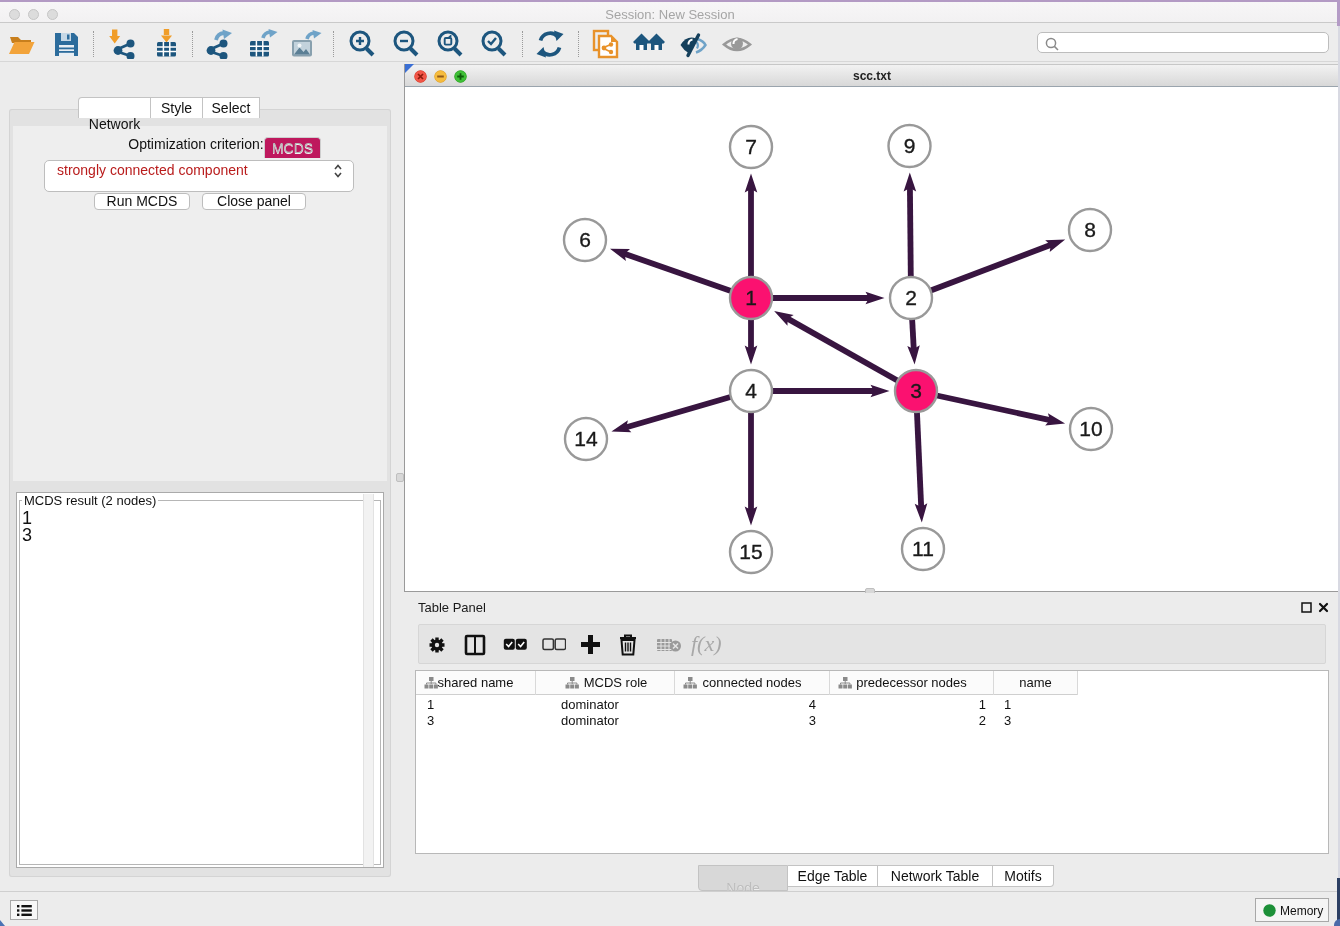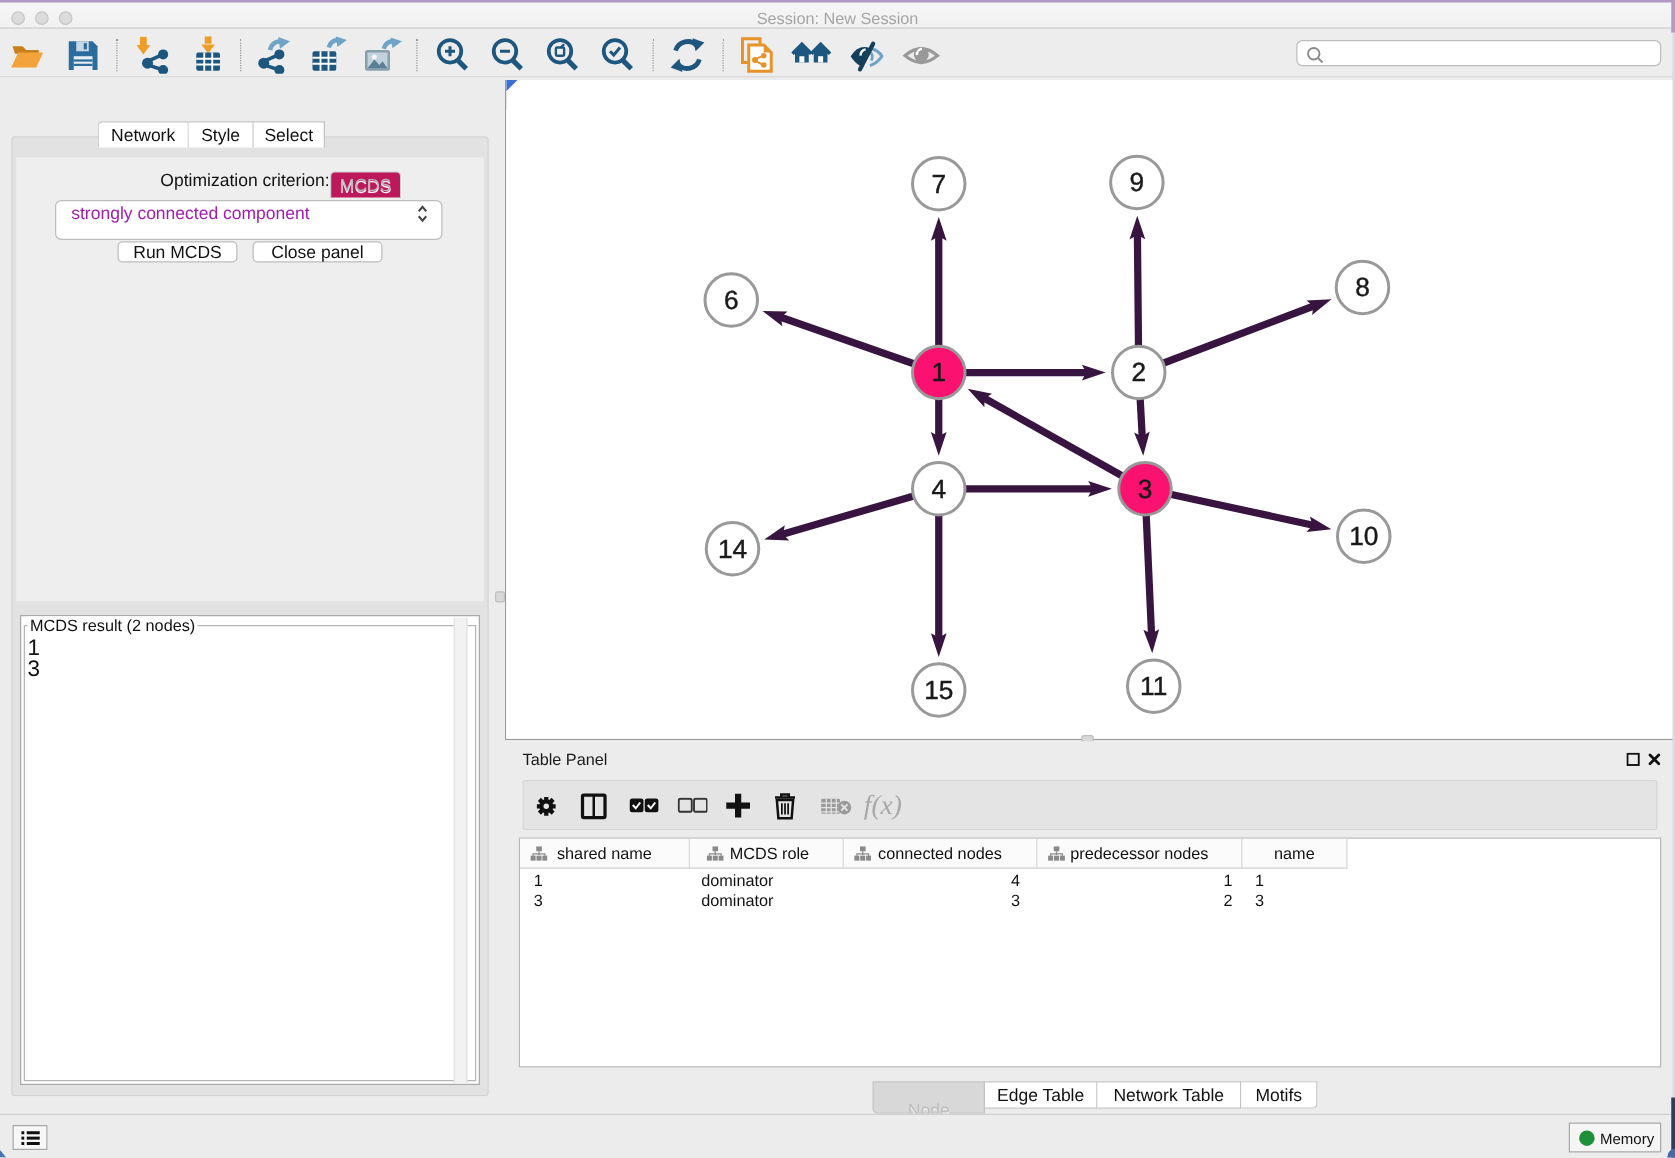--- a/index.html
+++ b/index.html
@@ -16,21 +16,21 @@
 #cpanel { position:absolute; left:0; top:62px; width:392px; height:826px; background:#ececec; }
 #cphead { position:absolute; left:0; top:8px; width:392px; height:20px; }
 #cphead .t { position:absolute; left:15px; top:2px; font-size:13px; color:#1a1a1a; }
 .tabs { position:absolute; display:flex; }
 .tab { height:21px; font-size:14px; color:#111; background:#fff; border:1px solid #c3c3c3; border-bottom:none; padding:1px 12px 0; text-align:center; line-height:19px; }
 .tab.sel { background:#be185d; color:#b9b9b9; text-shadow:0 1px 0 #f4f4f4; border-radius:4px 4px 0 0;margin-top:40px; }
 #tabrow { left:78px; top:35px; }
 #outerpanel { position:absolute; left:9px; top:47px; width:382px; height:768px; background:#e2e2e2; border-radius:3px; box-shadow:inset 0 0 0 1px #d4d4d4; }
 #innerpanel { position:absolute; left:13px; top:64px; width:374px; height:355px; background:#eeeeee; }
 #optlabel { position:absolute; left:0; top:74px; width:392px; text-align:center; font-size:14px; color:#111; }
-#dropdown { position:absolute; left:44px; top:98px; width:310px; height:32px; background:#fff; border:1px solid #bdbdbd; border-radius:5px; font-size:14px; color:#a21caf; line-height:18px; padding-left:12px; }
+#dropdown { position:absolute; left:44px; top:98px; width:310px; height:32px; background:#fff; border:1px solid #bdbdbd; border-radius:5px; font-size:14px; color:#b91c1c; line-height:18px; padding-left:12px; }
 .btn { position:absolute; height:17px; background:#fff; border:1px solid #bdbdbd; border-radius:4px; font-size:14px; color:#111; text-align:center; line-height:15px; }
 #grp { position:absolute; left:16px; top:430px; width:368px; height:376px; border:1px solid #aaaaaa; background:#fff; }
 #grpetch { position:absolute; left:2px; top:7px; width:362px; height:365px; border:1px solid #b6b6b6; }
 #grplabel { position:absolute; left:22px; top:431px; background:#fff; padding:0 2px; font-size:13px; color:#111; z-index:5; }
 #grp .items { position:absolute; left:5px; top:17px; font-size:18px; color:#111; line-height:17px; }
 #grpsb { position:absolute; right:9px; top:1px; width:11px; height:373px; background:#f2f2f2; border-left:1px solid #e2e2e2; border-right:1px solid #e2e2e2; }
 
 #vsplit { position:absolute; left:392px; top:62px; width:12px; height:826px; background:#ececec; }
 #vshandle { position:absolute; left:396px; top:473px; width:8px; height:9px; background:#d8d8d8; border:1px solid #bfbfbf; border-radius:2px; }
 
@@ -190,21 +190,21 @@
       <svg class="abs" style="left:6px;top:3px" width="16" height="16">
         <circle cx="7" cy="7" r="4.6" fill="none" stroke="#8a8a8a" stroke-width="1.5"></circle>
         <path d="M10.4 10.4L14 14" stroke="#8a8a8a" stroke-width="1.5"></path>
       </svg>
     </div>
 </div>
 <div id="cpanel">
   <div id="outerpanel"></div>
   <div id="innerpanel"></div>
   <div class="tabs" id="tabrow">
-    <div class="tab" style="border-radius:4px 0 0 0;width:73px;padding:1px 0 0">Network</div>
+    <div class="tab" style="border-radius:4px 0 0 0;width:73px;padding:17px 0 0">Network</div>
     <div class="tab" style="border-left:none;width:52px;padding:1px 0 0">Style</div>
     <div class="tab" style="border-left:none;width:57px;padding:1px 0 0">Select</div>
     <div class="tab sel" style="border-color:#cecece;width:57px;padding:1px 0 0;margin-left:4px;border-radius:4px 4px 0 0">MCDS</div>
   </div>
   <div id="optlabel">Optimization criterion:</div>
   <div id="dropdown">strongly connected component
     <svg class="abs" style="right:10px;top:3px" width="10" height="14">
         <path d="M2 5L5 1.5L8 5" fill="none" stroke="#444" stroke-width="1.6"></path>
         <path d="M2 9L5 12.5L8 9" fill="none" stroke="#444" stroke-width="1.6"></path>
       </svg>
@@ -217,20 +217,35 @@
       <div class="items">1<br>3</div>
       <div id="grpsb"></div>
     </div>
 </div>
 <div id="vsplit"></div>
 <div id="vshandle"></div>
 <div id="netwin">
   <svg class="abs" style="left:0;top:0;z-index:3" width="9" height="9">
       <path d="M0 0h9L0 9Z" fill="#3b6fd4"></path>
     </svg>
+  <div id="nettitle">
+    <svg class="mtl" style="left:9px" width="13" height="13">
+        <circle cx="6.5" cy="6.5" r="6" fill="#f25648" stroke="#d8412f" stroke-width="0.8"></circle>
+        <path d="M4 4l5 5M9 4l-5 5" stroke="#8f1a0c" stroke-width="1.7"></path>
+      </svg>
+    <svg class="mtl" style="left:29px" width="13" height="13">
+        <circle cx="6.5" cy="6.5" r="6" fill="#f6bc3e" stroke="#dfa32f" stroke-width="0.8"></circle>
+        <path d="M3.2 6.5h6.6" stroke="#90591b" stroke-width="1.8"></path>
+      </svg>
+    <svg class="mtl" style="left:49px" width="13" height="13">
+        <circle cx="6.5" cy="6.5" r="6" fill="#3fbf37" stroke="#2ea326" stroke-width="0.8"></circle>
+        <path d="M6.5 3.2v6.6M3.2 6.5h6.6" stroke="#0e5d0a" stroke-width="1.8"></path>
+      </svg>
+    <div class="t">scc.txt</div>
+  </div>
   <div id="netcanvas">
   <svg width="934" height="503" style="opacity:0.999">
     <g stroke="#381540" stroke-width="5.8">
       <line x1="346.0" y1="210.0" x2="346.0" y2="98.5"></line>
       <line x1="346.0" y1="210.0" x2="217.3" y2="165.0"></line>
       <line x1="346.0" y1="210.0" x2="466.5" y2="210.0"></line>
       <line x1="346.0" y1="210.0" x2="346.0" y2="263.5"></line>
       <line x1="506.0" y1="210.0" x2="504.9" y2="97.5"></line>
       <line x1="506.0" y1="210.0" x2="648.1" y2="156.0"></line>
       <line x1="506.0" y1="210.0" x2="508.9" y2="263.6"></line>
@@ -329,21 +344,21 @@
     <svg class="abs" style="left:237px;top:13px" width="26" height="15">
         <rect x="1" y="1" width="15" height="12" rx="1" fill="#9a9a9a"></rect>
         <path d="M1 4.5h15M1 8h15M1 11.5h15M5 1v12M9 1v12M13 1v12" stroke="#e4e4e4" stroke-width="1"></path>
         <circle cx="19.5" cy="8" r="5.5" fill="#9a9a9a"></circle>
         <path d="M17 5.5l5 5M22 5.5l-5 5" stroke="#e4e4e4" stroke-width="1.6"></path>
       </svg>
     <div class="abs" style="left:272px;top:6px;font-family:'Liberation Serif',serif;font-style:italic;font-size:22px;color:#a8a8a8">f(x)</div>
   </div>
   <div id="ttable">
     <div id="thead" style="width:662px">
-      <div class="th" style="left:0;width:136px">shared name</div>
+      <div class="th" style="left:0;width:120px">shared name</div>
       <div class="th" style="left:141px;width:118px">MCDS role</div>
       <div class="th" style="left:259px;width:155px">connected nodes</div>
       <div class="th" style="left:414px;width:164px">predecessor nodes</div>
       <div class="th" style="left:578px;width:84px">name</div>
       <svg class="abs" style="left:8px;top:6px" width="14" height="12">
           <rect x="5" y="0" width="4.5" height="4" fill="#8a8a8a"></rect>
           <rect x="0.5" y="7.5" width="4" height="4" fill="#8a8a8a"></rect>
           <rect x="5.2" y="7.5" width="4" height="4" fill="#8a8a8a"></rect>
           <rect x="9.9" y="7.5" width="4" height="4" fill="#8a8a8a"></rect>
           <path d="M7.2 4v3M2.5 7.5V6h9.4v1.5" fill="none" stroke="#8a8a8a" stroke-width="1"></path>

